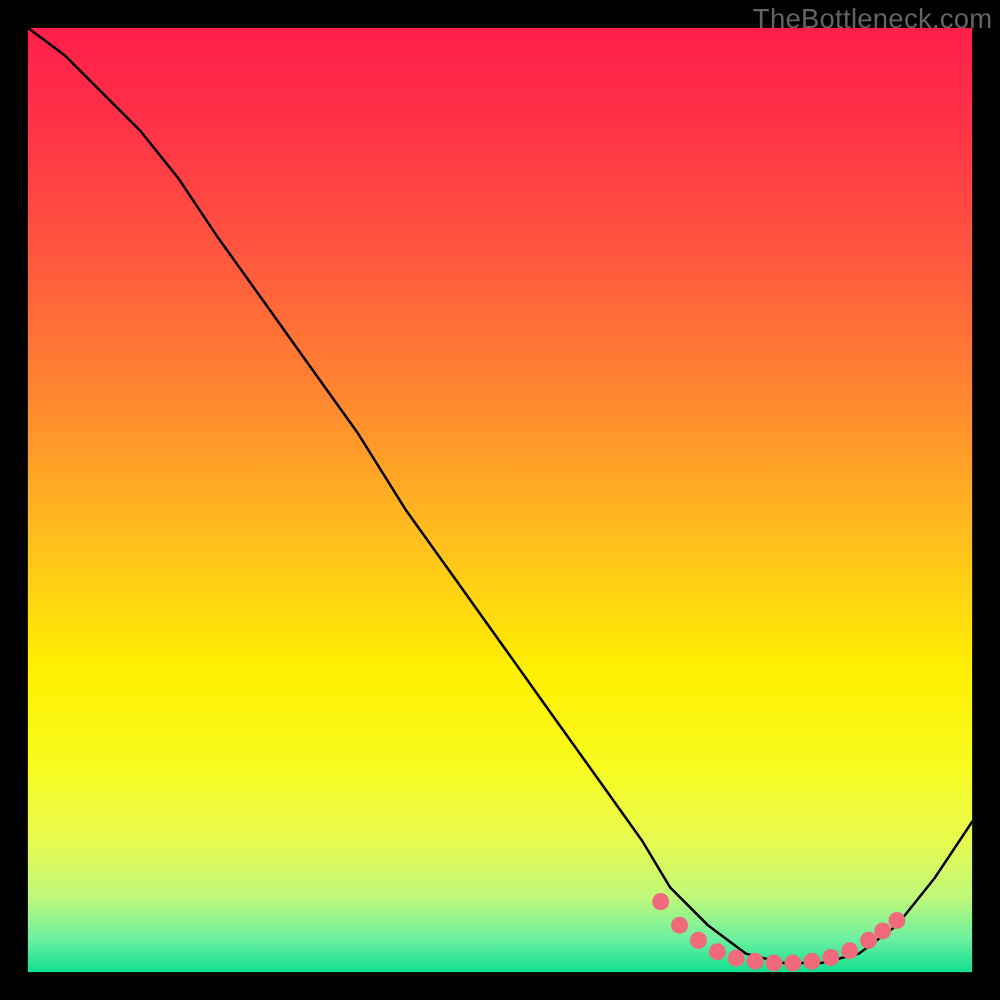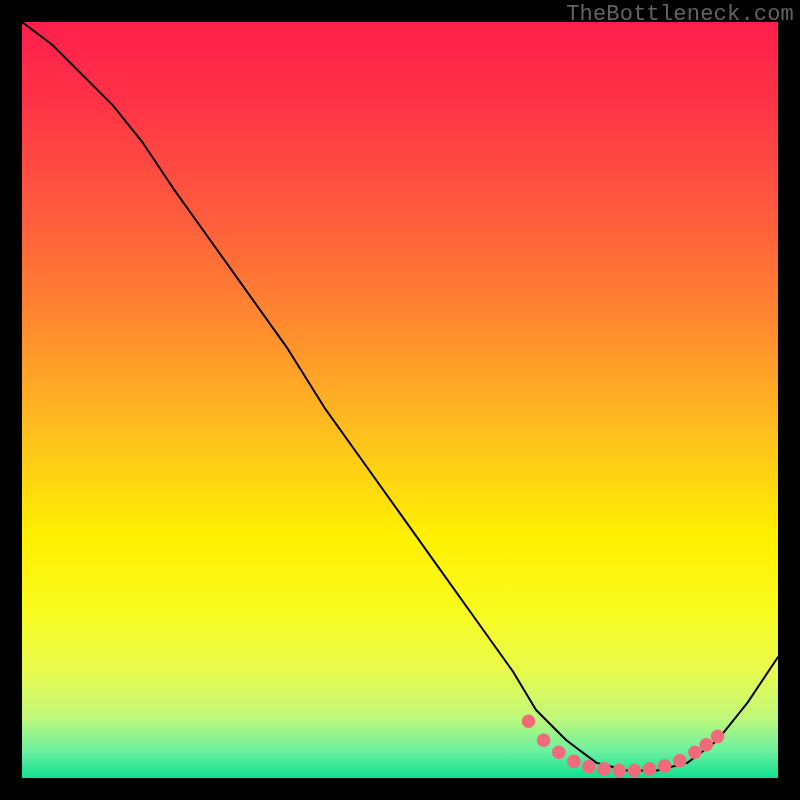--- a/index.html
+++ b/index.html
@@ -7,21 +7,21 @@
   .frame {
     position: relative;
     width: 800px;
     height: 800px;
     background: #000;
   }
   .watermark {
     position: absolute;
     top: 2px;
     right: 6px;
-    font-family: Liberation Mono, monospace;
+    font-family: Liberation Sans, sans-serif;
     font-size: 22px;
     color: #636363;
     font-weight: 500;
     letter-spacing: 0.2px;
   }
   .plot-area {
     position: absolute;
     left: 22px;
     top: 22px;
     width: 756px;   

